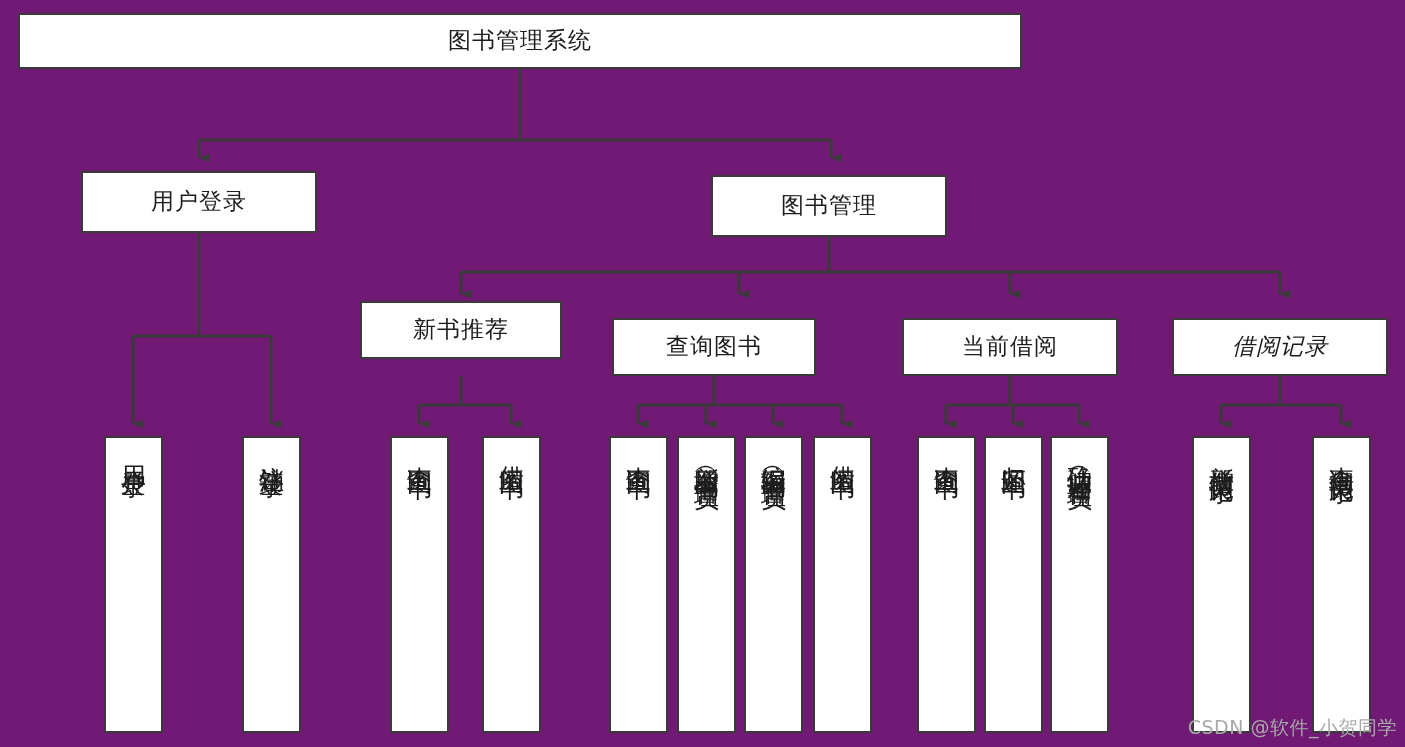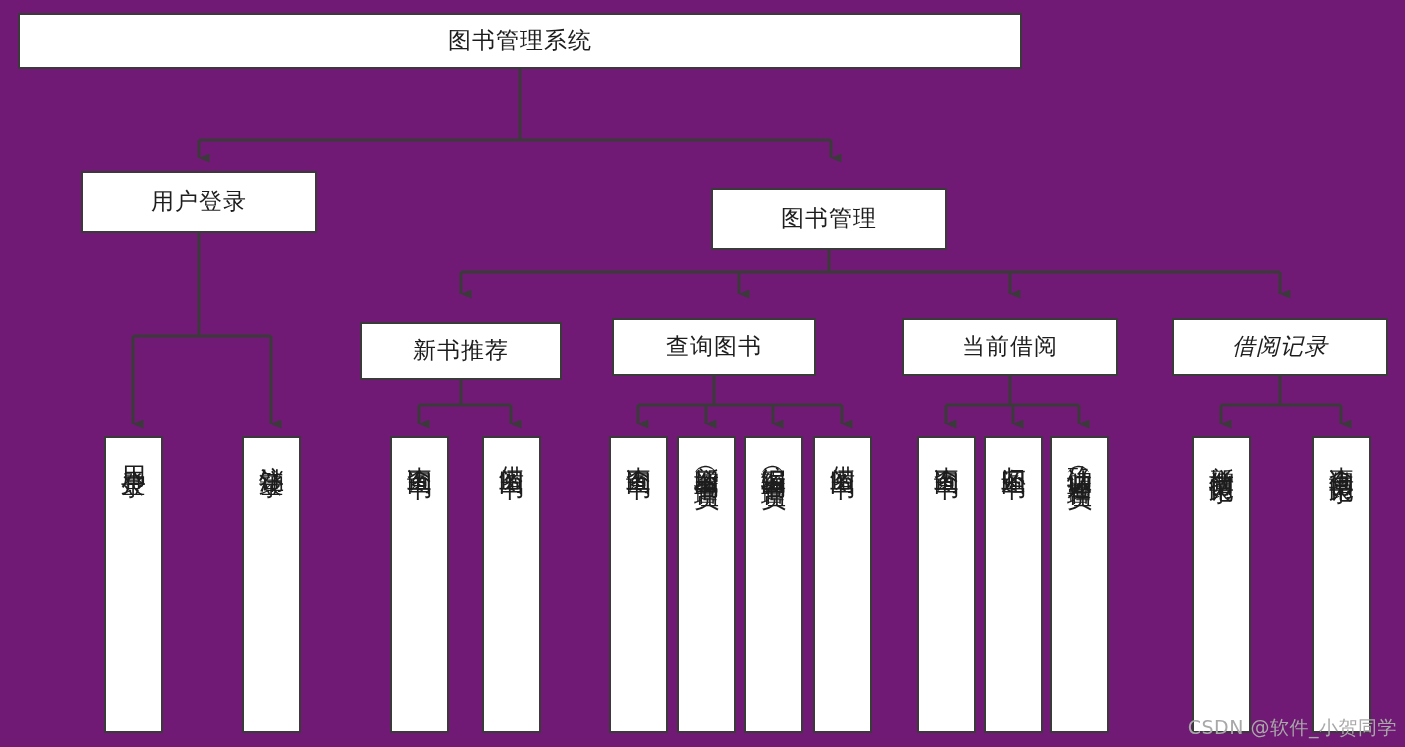--- a/index.html
+++ b/index.html
@@ -105,25 +105,25 @@
     </g>
   </svg>
 
   <div class="node horiz" style="left:18px;top:13px;width:1004px;height:56px;">
     <span class="lbl">图书管理系统</span>
   </div>
 
   <div class="node horiz" style="left:81px;top:171px;width:236px;height:62px;">
     <span class="lbl">用户登录</span>
   </div>
-  <div class="node horiz" style="left:711px;top:188px;width:236px;height:62px;align-items:center;">
+  <div class="node horiz" style="left:711px;top:175px;width:236px;height:62px;align-items:center;">
     <span class="lbl">图书管理</span>
   </div>
 
-  <div class="node horiz" style="left:360px;top:322px;width:202px;height:58px;">
+  <div class="node horiz" style="left:360px;top:301px;width:202px;height:58px;">
     <span class="lbl">新书推荐</span>
   </div>
   <div class="node horiz" style="left:612px;top:318px;width:204px;height:58px;">
     <span class="lbl">查询图书</span>
   </div>
   <div class="node horiz" style="left:902px;top:318px;width:216px;height:58px;">
     <span class="lbl">当前借阅</span>
   </div>
   <div class="node horiz" style="left:1172px;top:318px;width:216px;height:58px;font-style:italic;">
     <span class="lbl">借阅记录</span>

